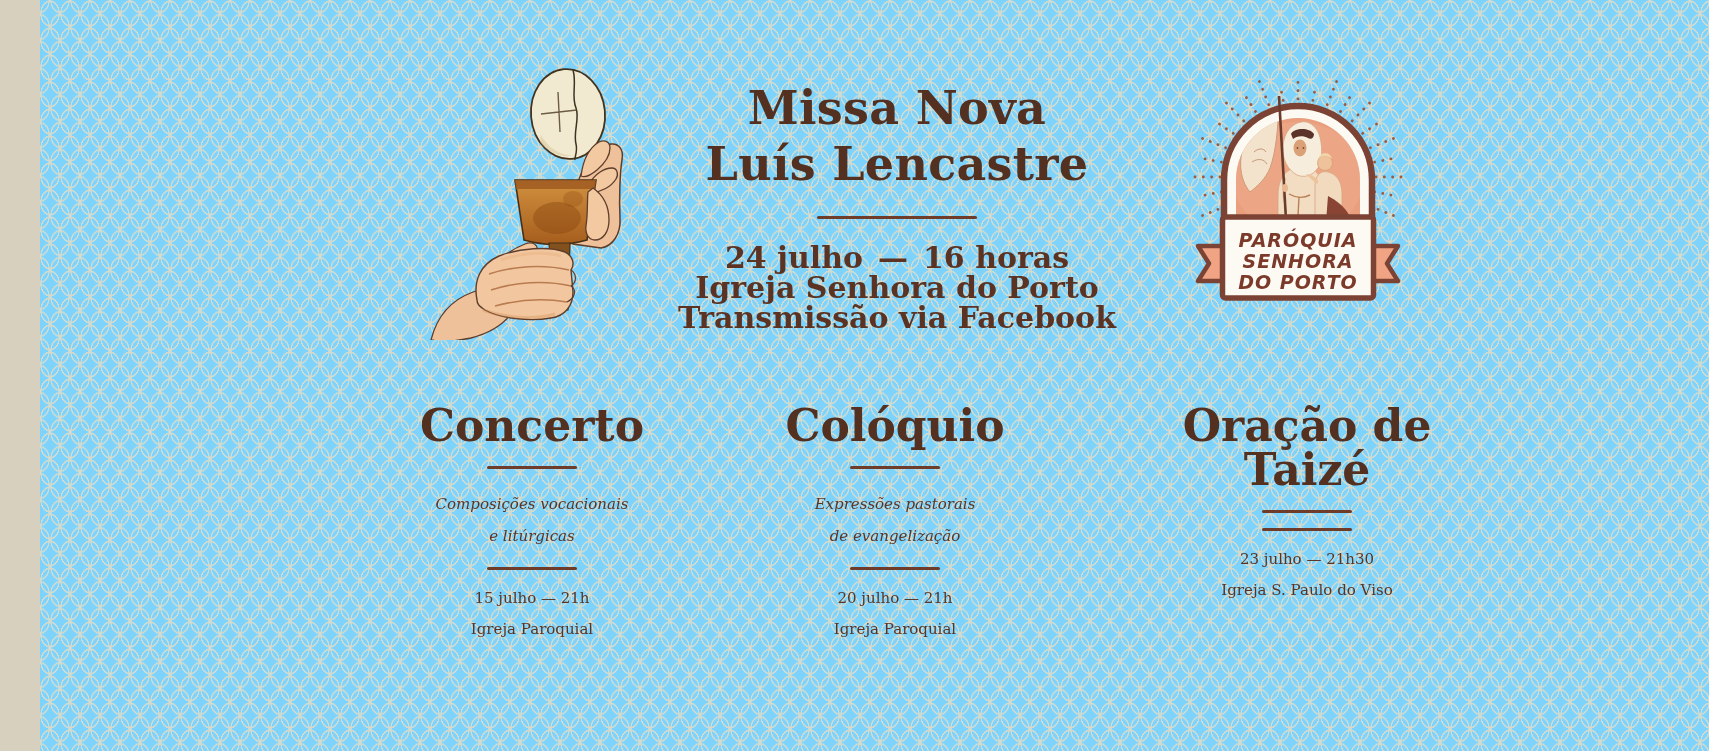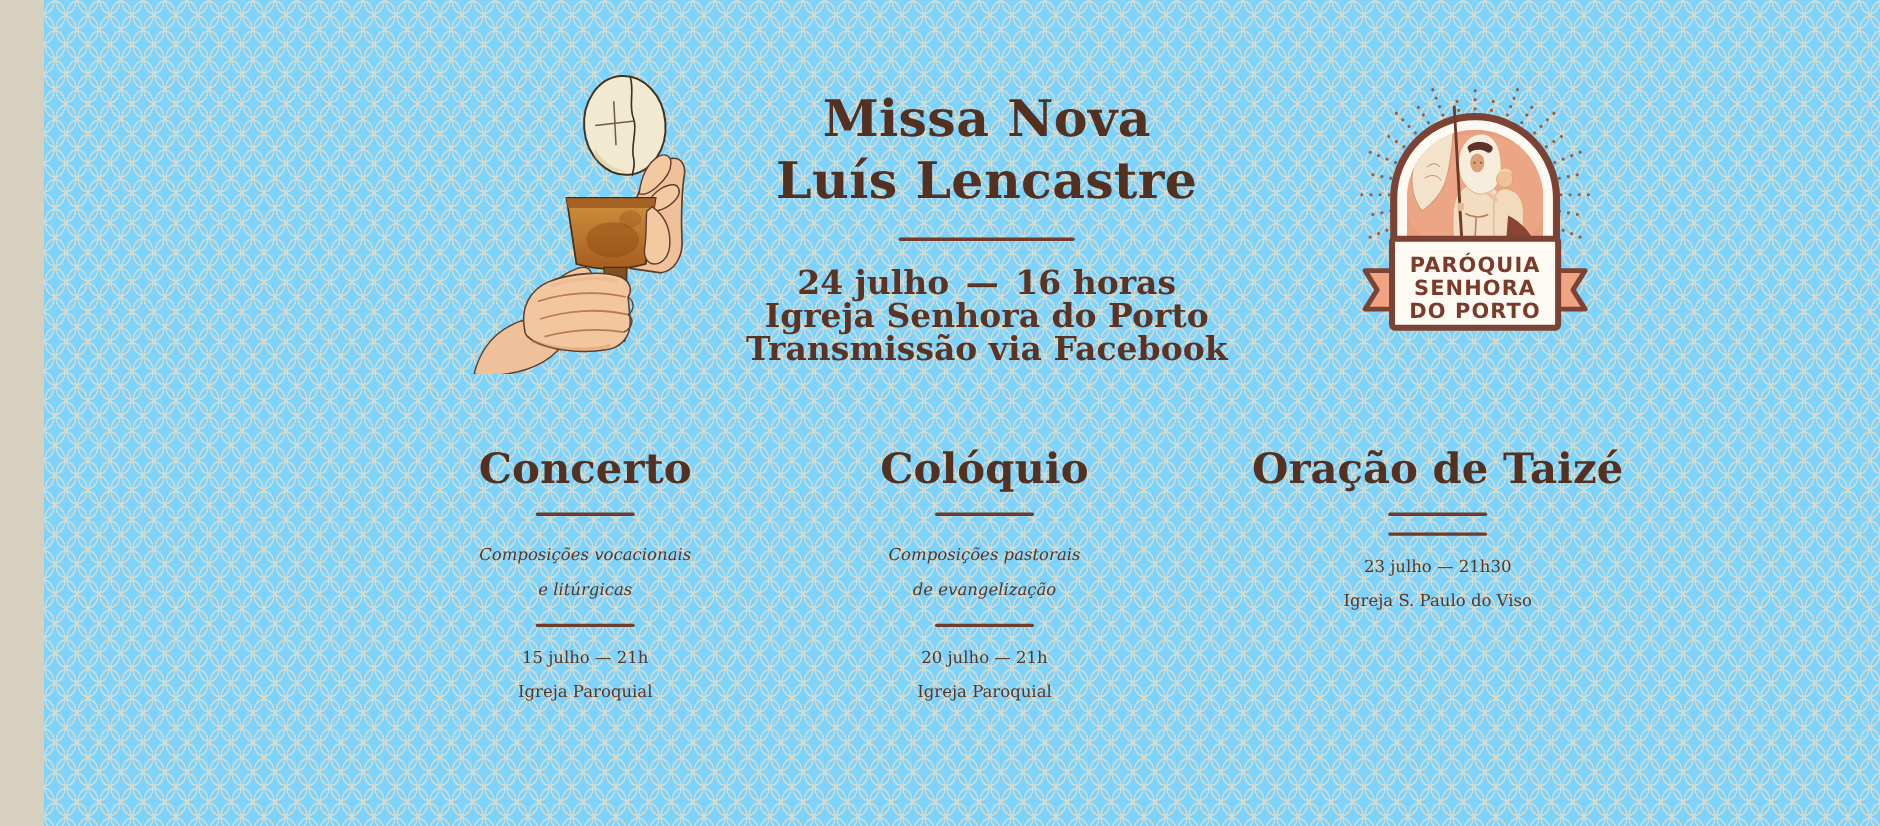--- a/index.html
+++ b/index.html
@@ -31,26 +31,26 @@
   .hero h1 span{display:block;}
   .rule{
     height:3px;background:#6e3c28;border-radius:2px;
     margin:24px auto 0 auto;width:160px;
   }
   .hero-details{
     margin:24px 0 0 0;font-size:30px;line-height:30px;font-weight:700;color:#5c3322;
   }
   .hero-details span{display:block;}
   .chalice-wrap{position:absolute;left:383px;top:48px;width:265px;height:292px;}
-  .logo-wrap{position:absolute;left:1161px;top:76px;width:280px;height:242px;}
+  .logo-wrap{position:absolute;left:1118px;top:76px;width:280px;height:242px;font-style:italic;}
   .event-col{
     position:absolute;top:404px;width:360px;text-align:center;color:#53301f;
   }
   .event-col .ev-title{
-    margin:0;font-size:38px;line-height:44px;font-weight:700;color:#53301f;
+    margin:0;font-size:44px;line-height:44px;font-weight:700;color:#53301f;
   }
   .event-col .rule{width:90px;margin-top:18px;}
   .event-col .ev-sub{
     margin:19px 0 0 0;font-size:15px;line-height:32px;font-style:italic;color:#5d3423;text-align:center;
   }
   .event-col.upright .ev-sub{font-style:normal;}
   .event-col .ev-sub span{display:block;}
   .event-col .rule2{margin-top:15px;}
   .event-col .ev-when{
     margin:13px 0 0 0;font-size:15px;line-height:31px;font-weight:400;color:#5c3322;
@@ -204,21 +204,21 @@
     <p class="ev-when">
       <span>15 julho — 21h</span>
       <span>Igreja Paroquial</span>
     </p>
   </div>
 
   <div class="event-col" id="col-2">
     <h2 class="ev-title">Colóquio</h2>
     <div class="rule"></div>
     <p class="ev-sub">
-      <span>Composições pastorais</span>
+      <span>Expressões pastorais</span>
       <span>de evangelização</span>
     </p>
     <div class="rule rule2"></div>
     <p class="ev-when">
       <span>20 julho — 21h</span>
       <span>Igreja Paroquial</span>
     </p>
   </div>
 
   <div class="event-col upright" id="col-3">

